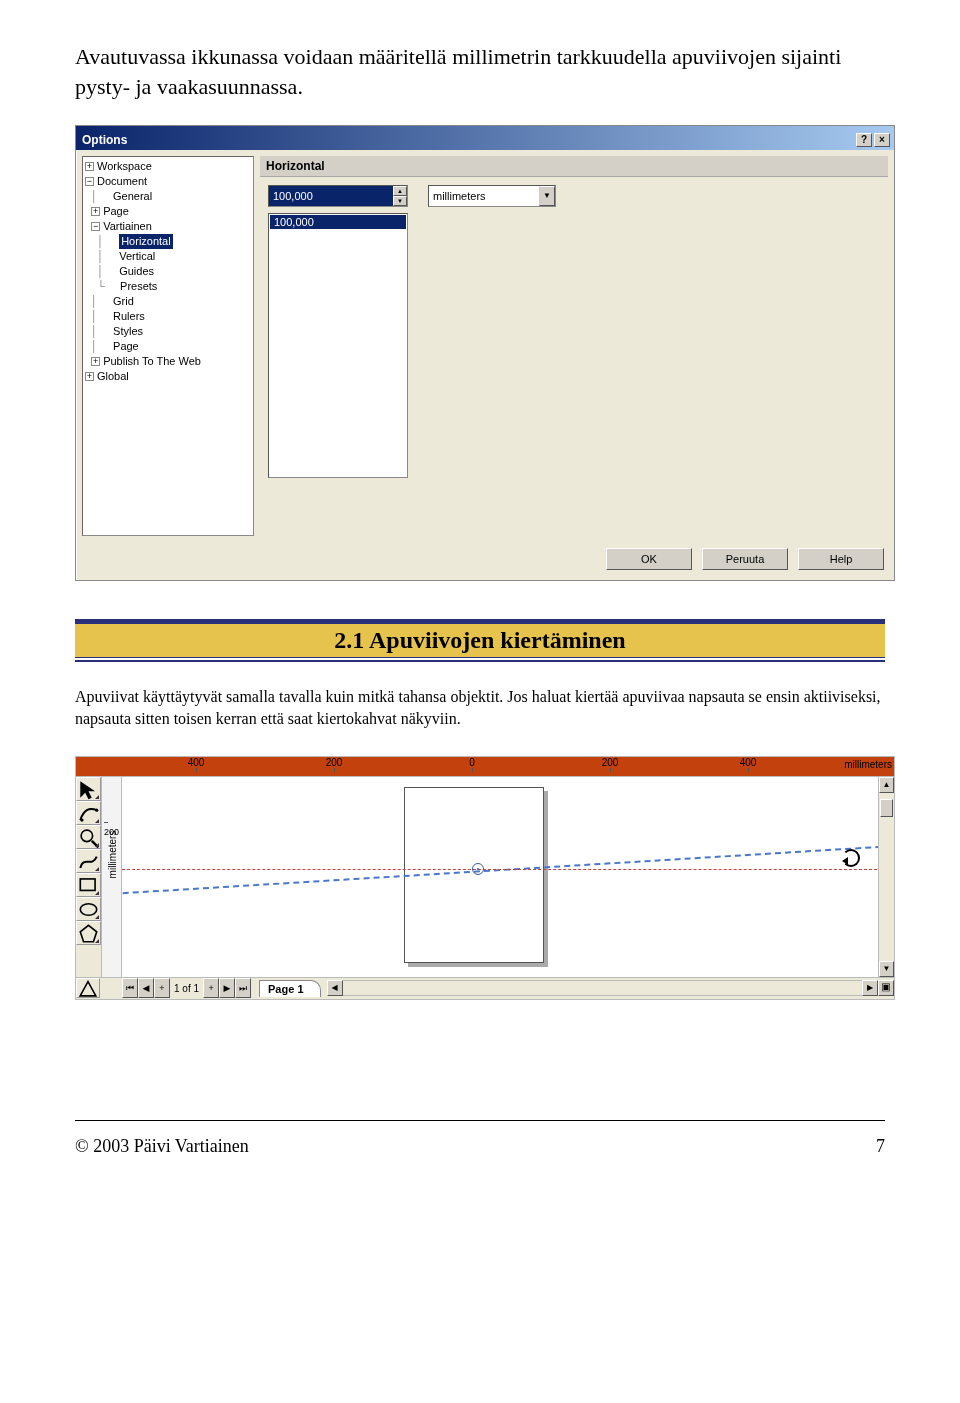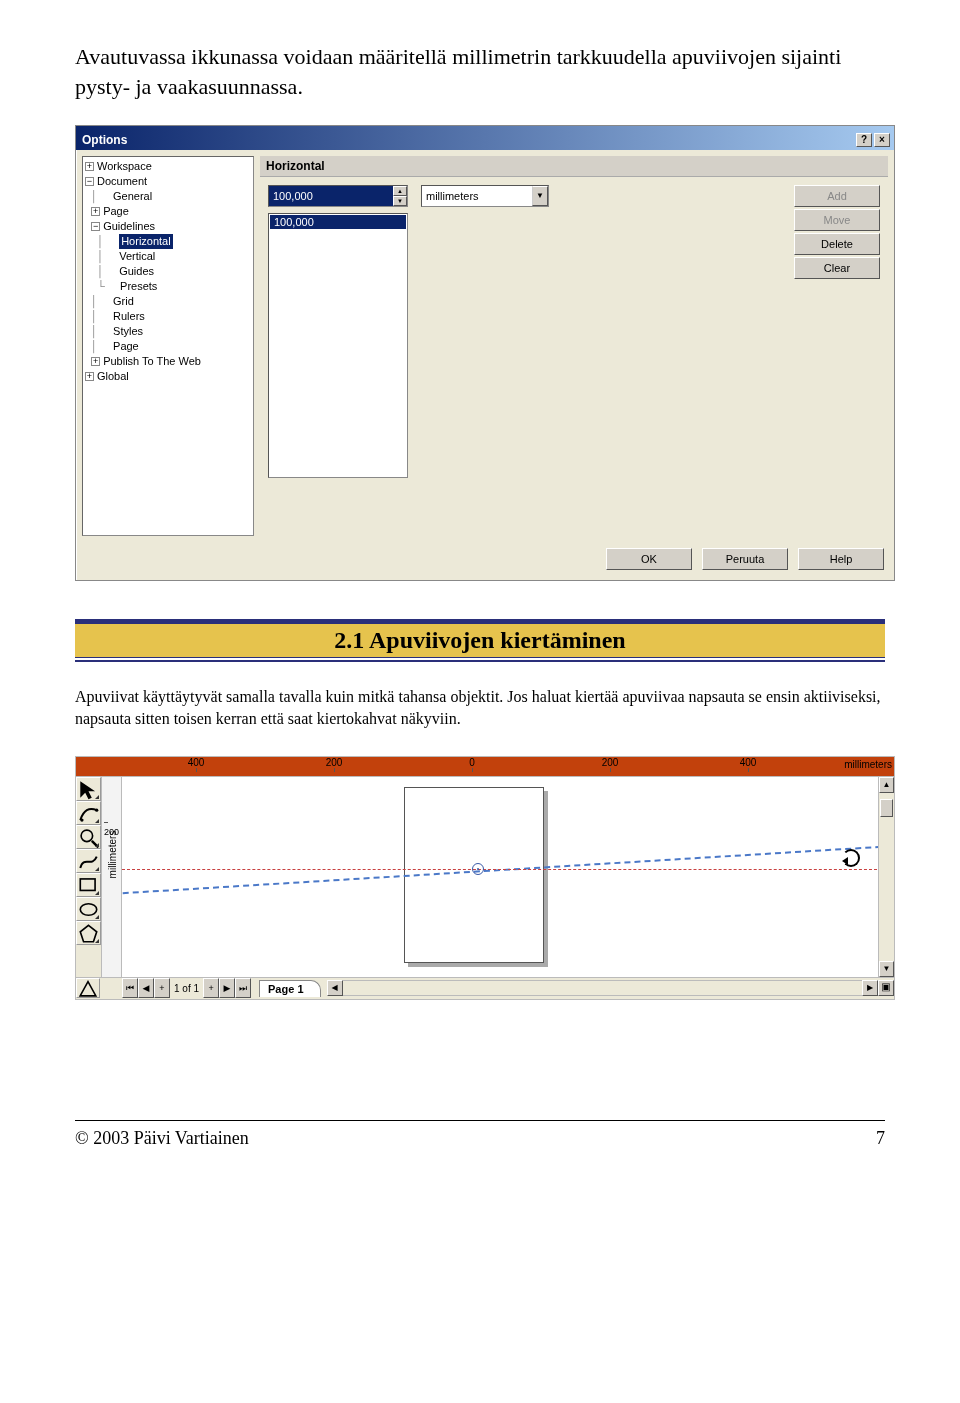--- a/index.html
+++ b/index.html
@@ -85,21 +85,21 @@
     background: #d4d0c8;
     border-bottom: 1px solid #aaa;
     padding: 3px 6px;
     font-weight: bold;
     font-size: 12px;
   }
   .panel-inner {
     flex:1;
     padding: 8px 8px 4px 8px;
     display:flex;
-    gap: 13px;
+    gap: 20px;
   }
   .panel-col1 { display:flex; flex-direction:column; gap:6px; }
   .numinput {
     width: 140px; height: 22px;
     background:#fff;
     border:1px solid #888;
     border-top-color:#555; border-left-color:#555;
     display:flex; align-items:center;
   }
   .numinput .sel {
@@ -344,21 +344,21 @@
   .tabstrip .navgrip {
     width:16px;height:16px;background:#d4d0c8;
     border:1px solid #fff; border-right-color:#555;border-bottom-color:#555;
     text-align:center;
   }
 
   
   .footer {
     margin-top: 120px;
     border-top: 1px solid #000;
-    padding-top: 7px;
+    padding-top: 15px;
     display:flex;
     justify-content:space-between;
     font-size:18px;
   }
 </style>
 </head>
 <body>
 
 <div class="intro-text">Avautuvassa ikkunassa voidaan määritellä millimetrin tarkkuudella apuviivojen sijainti pysty- ja vaakasuunnassa.</div>
 
@@ -369,21 +369,21 @@
     <span class="titlebar-btn">?</span>
     <span class="titlebar-btn">×</span>
   </div>
   <div class="dialog-body">
 
     <div class="tree">
       <div class="tree-row"><span class="tree-box">+</span><span>Workspace</span></div>
       <div class="tree-row"><span class="tree-box">−</span><span>Document</span></div>
       <div class="tree-row"><span class="tree-dots">  │ </span><span class="tree-nobox"></span><span>General</span></div>
       <div class="tree-row"><span class="tree-dots">  </span><span class="tree-box">+</span><span>Page</span></div>
-      <div class="tree-row"><span class="tree-dots">  </span><span class="tree-box">−</span><span>Guidelines</span></div>
+      <div class="tree-row"><span class="tree-dots">  </span><span class="tree-box">−</span><span>Vartiainen</span></div>
       <div class="tree-row"><span class="tree-dots">    │ </span><span class="tree-nobox"></span><span class="tree-sel">Horizontal</span></div>
       <div class="tree-row"><span class="tree-dots">    │ </span><span class="tree-nobox"></span><span>Vertical</span></div>
       <div class="tree-row"><span class="tree-dots">    │ </span><span class="tree-nobox"></span><span>Guides</span></div>
       <div class="tree-row"><span class="tree-dots">    └ </span><span class="tree-nobox"></span><span>Presets</span></div>
       <div class="tree-row"><span class="tree-dots">  │ </span><span class="tree-nobox"></span><span>Grid</span></div>
       <div class="tree-row"><span class="tree-dots">  │ </span><span class="tree-nobox"></span><span>Rulers</span></div>
       <div class="tree-row"><span class="tree-dots">  │ </span><span class="tree-nobox"></span><span>Styles</span></div>
       <div class="tree-row"><span class="tree-dots">  │ </span><span class="tree-nobox"></span><span>Page</span></div>
       <div class="tree-row"><span class="tree-dots">  </span><span class="tree-box">+</span><span>Publish To The Web</span></div>
       <div class="tree-row"><span class="tree-box">+</span><span>Global</span></div>
@@ -403,26 +403,20 @@
           <div class="listbox">
             <div class="item-sel">100,000</div>
           </div>
         </div>
         <div>
           <div class="units-select">
             <span>millimeters</span>
             <span class="dd">▼</span>
           </div>
         </div>
-        <div class="btn-stack">
-          <div class="winbtn disabled">Add</div>
-          <div class="winbtn disabled">Move</div>
-          <div class="winbtn">Delete</div>
-          <div class="winbtn">Clear</div>
-        </div>
       </div>
     </div>
   </div>
   <div class="bottom-buttons">
     <div class="winbtn">OK</div>
     <div class="winbtn">Peruuta</div>
     <div class="winbtn">Help</div>
   </div>
 </div>
 

